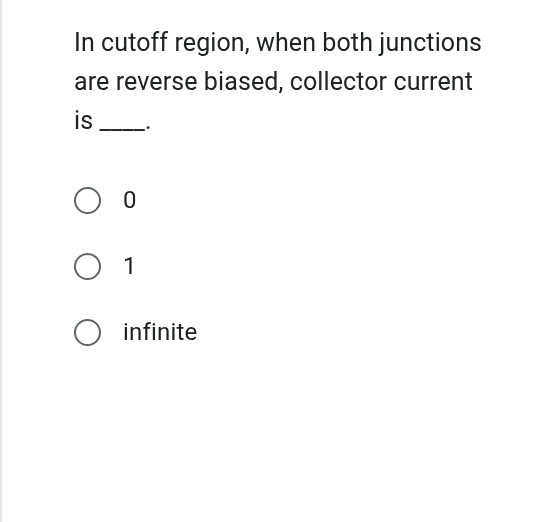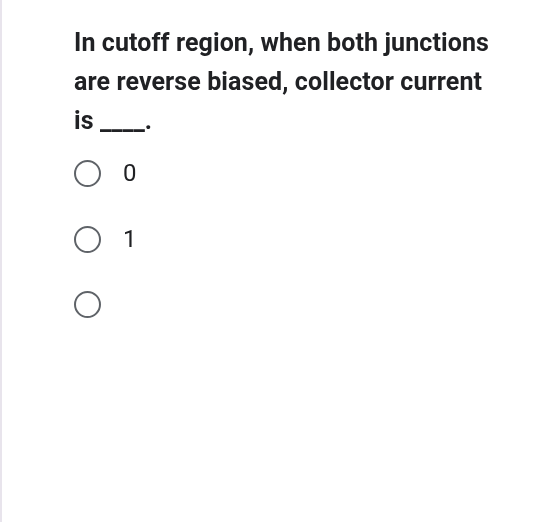--- a/index.html
+++ b/index.html
@@ -22,22 +22,22 @@
       width: 2px;
       background: #e8e4ec;
     }
     .content {
       padding: 24px 40px 24px 74px;
     }
     .question-text {
       font-size: 25px;
       line-height: 1.55;
       color: #202124;
-      font-weight: 700;
-      margin-bottom: 19px;
+      font-weight: 400;
+      margin-bottom: 46px;
       letter-spacing: 0.1px;
     }
     .options {
       display: flex;
       flex-direction: column;
       gap: 38px;
     }
     .option {
       display: flex;
       align-items: center;
@@ -71,15 +71,16 @@
     <div class="option">
       <div class="radio"></div>
       <span class="option-label">0</span>
     </div>
     <div class="option">
       <div class="radio"></div>
       <span class="option-label">1</span>
     </div>
     <div class="option">
       <div class="radio"></div>
+      <span class="option-label">infinite</span>
     </div>
   </div>
 </div>
 
 </body></html>

